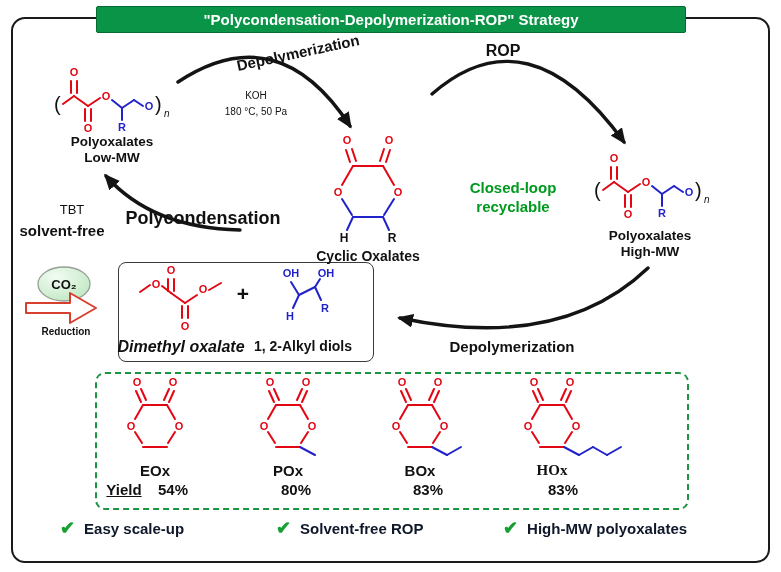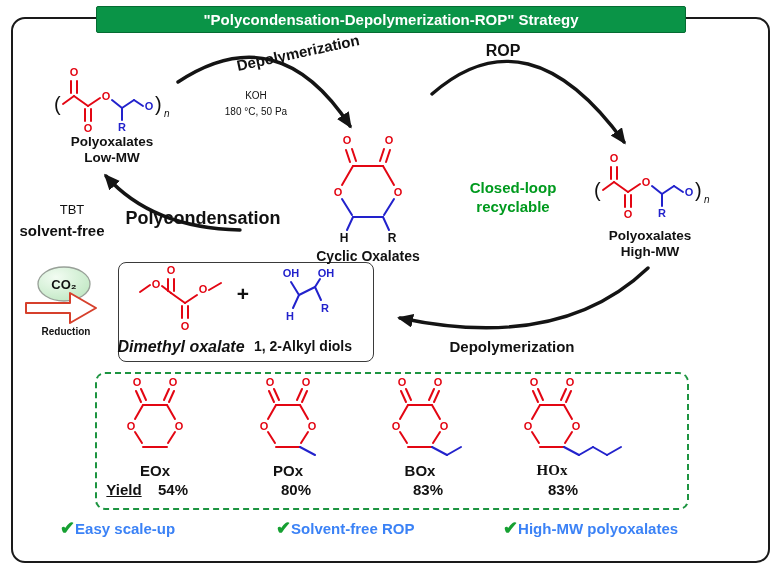--- a/index.html
+++ b/index.html
@@ -33,21 +33,21 @@
   .monbox {
     position:absolute; left:95px; top:372px; width:590px; height:134px;
     border:2.5px dashed #1c9440; border-radius:10px;
   }
   .chembox {
     position:absolute; left:118px; top:262px; width:254px; height:98px;
     border:1.6px solid #3a3a3a; border-radius:8px;
   }
   .feature { position:absolute; top:519px; display:flex; align-items:center; }
   .feature .check { color:#16a032; font-size:18px; font-weight:bold; line-height:1; }
-  .feature .ftxt { margin-left:0; font-weight:bold; font-size:15px; color:#3b82f6; }
+  .feature .ftxt { margin-left:9px; font-weight:bold; font-size:15px; color:#0f172a; }
 </style>
 </head>
 <body>
 
 <div class="canvas">
 
   <div class="frame"></div>
   <div class="banner">
     <span>"Polycondensation-Depolymerization-ROP" Strategy</span>
   </div>

